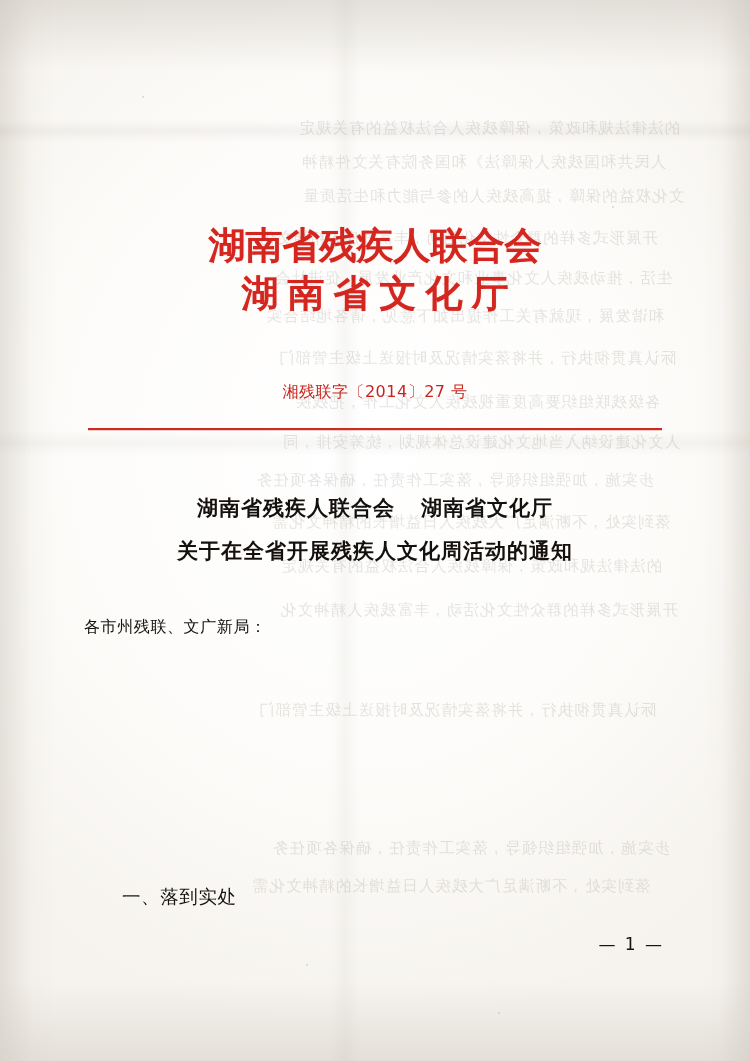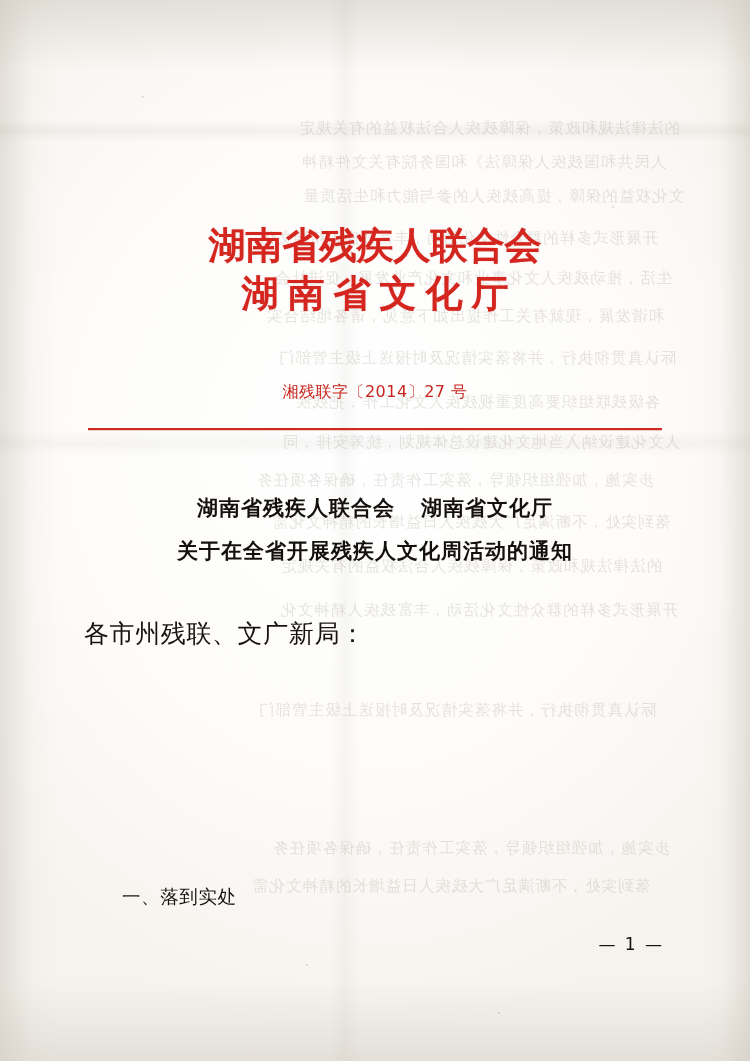--- a/index.html
+++ b/index.html
@@ -179,21 +179,21 @@
   .title-line .gap {
     display: inline-block;
     width: 26px;
   }
 
   
   .salutation {
     position: absolute;
     left: 84px;
     top: 617px;
-    font-size: 25px;
+    font-size: 16px;
     letter-spacing: 0.6px;
     color: #17130f;
     font-family: Liberation Sans, sans-serif;
   }
   .body-text {
     position: absolute;
     left: 84px;
     top: 652px;
     width: 576px;
     font-family: "DejaVu Sans", sans-serif;

